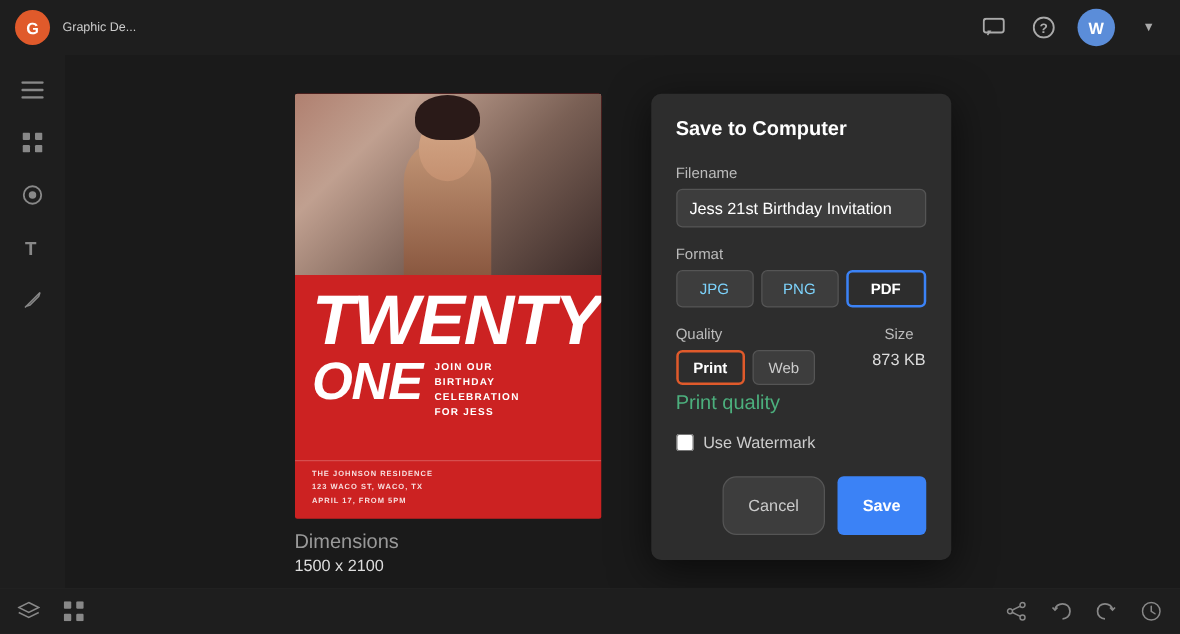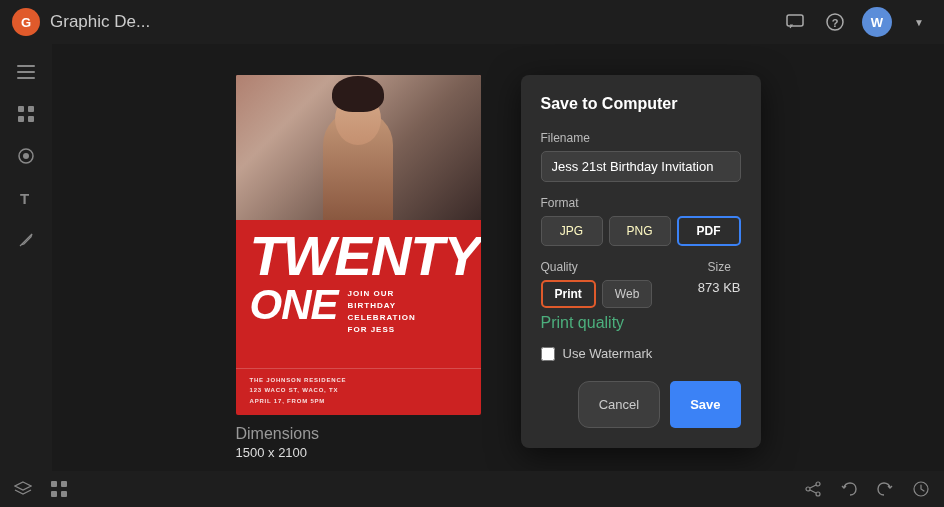--- a/index.html
+++ b/index.html
@@ -25,21 +25,21 @@
     }
     .topbar-logo {
       width: 28px; height: 28px;
       background: #e05a2b;
       border-radius: 50%;
       display: flex; align-items: center; justify-content: center;
       color: white; font-size: 13px; font-weight: bold;
     }
     .topbar-title {
       color: #ccc;
-      font-size: 17px;
+      font-size: 10px;
     }
     .topbar-spacer { flex: 1; }
     .topbar-icons {
       display: flex; gap: 14px; align-items: center;
     }
     .topbar-icon {
       width: 26px; height: 26px;
       display: flex; align-items: center; justify-content: center;
       color: #aaa; font-size: 16px; cursor: pointer;
     }
@@ -201,21 +201,21 @@
       display: flex;
       gap: 6px;
       margin-bottom: 14px;
     }
     .format-btn {
       flex: 1;
       padding: 6px 0;
       background: #3d3d3d;
       border: 1px solid #555;
       border-radius: 5px;
-      color: #fef9c3;
+      color: #7dd3fc;
       font-size: 12px;
       cursor: pointer;
       text-align: center;
     }
     .format-btn.active {
       background: transparent;
       border: 2px solid #3b82f6;
       color: #fff;
       font-weight: 600;
     }

